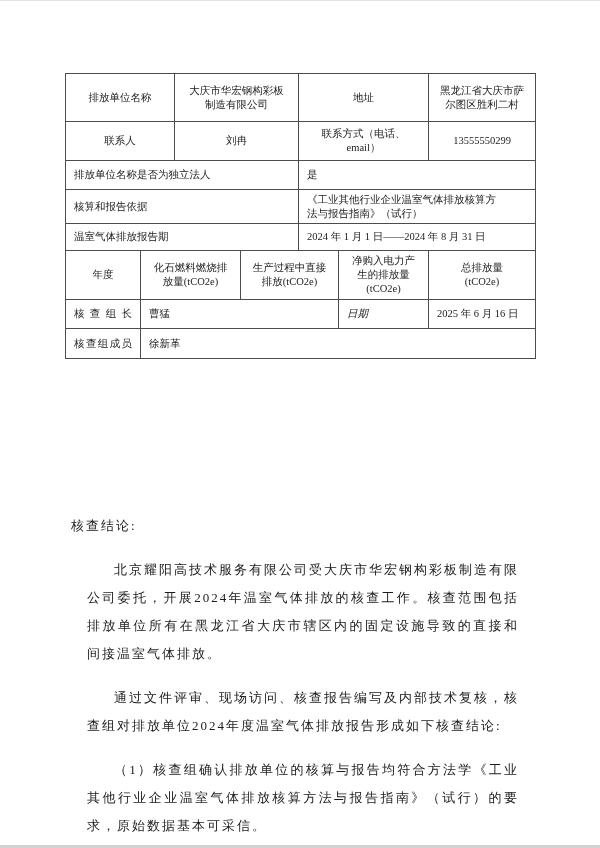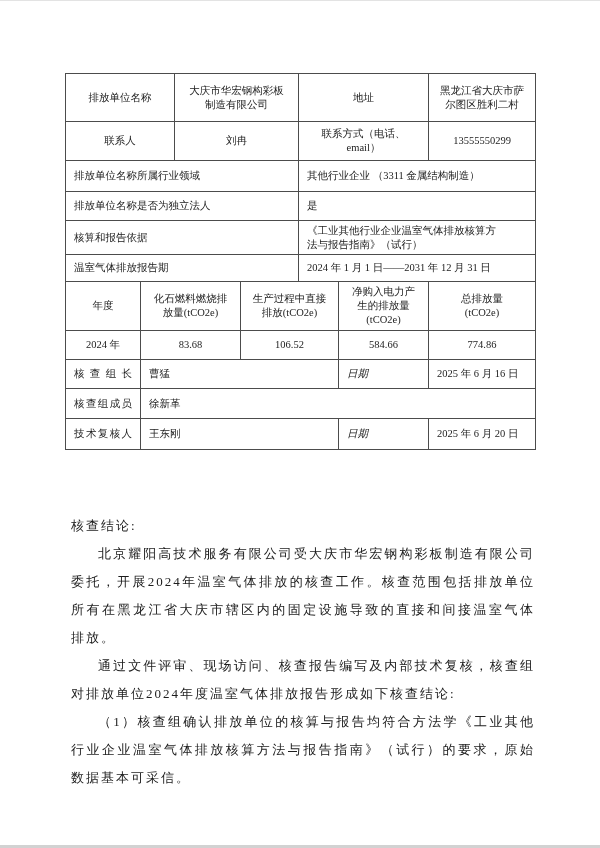--- a/index.html
+++ b/index.html
@@ -59,21 +59,21 @@
     border-right:1.6px solid #000; border-bottom:1.6px solid #000;
     transform:rotate(38deg);
   }
 
   .conclusion {
     position:absolute; left:71px; top:512px; width:464px;
     font-size:13px; line-height:28px; letter-spacing:2px;
     text-align:justify;
   }
   .conclusion .c-title { letter-spacing:2px; }
-  .conclusion p { margin:0; text-indent:27px;font-family:Liberation Serif, serif; }
+  .conclusion p { margin:16px; text-indent:27px;font-family:Liberation Serif, serif; }
 </style>
 </head>
 <body>
 
 <div class="page">
   <div class="scan-edge-top"></div>
 
   <table class="report">
     <colgroup>
       <col style="width:75px">
@@ -97,80 +97,63 @@
 
     <tr class="r2">
       <td class="c" colspan="2">联系人</td>
       <td class="c" colspan="2">刘冉</td>
       <td class="c ml" colspan="2">联系方式（电话、
 email）</td>
       <td class="c">13555550299</td>
     </tr>
 
 
-    <tr class="r4">
-      <td colspan="4">排放单位名称所属行业领域</td>
-      <td colspan="3">其他行业企业 （3311 金属结构制造）</td>
-    </tr>
 
     <tr class="r5">
       <td colspan="4">排放单位名称是否为独立法人</td>
       <td colspan="3">是</td>
     </tr>
 
     <tr class="r6">
       <td colspan="4">核算和报告依据</td>
       <td class="ml" colspan="3">《工业其他行业企业温室气体排放核算方
 法与报告指南》（试行）</td>
     </tr>
 
     <tr class="r7">
       <td colspan="4">温室气体排放报告期</td>
-      <td colspan="3">2024 年 1 月 1 日——2031 年 12 月 31 日</td>
+      <td colspan="3">2024 年 1 月 1 日——2024 年 8 月 31 日</td>
     </tr>
 
     <tr class="r8">
       <td class="hdr">年度</td>
       <td class="hdr" colspan="2">化石燃料燃烧排
 放量(tCO2e)</td>
       <td class="hdr" colspan="2">生产过程中直接
 排放(tCO2e)</td>
       <td class="hdr">净购入电力产
 生的排放量
 (tCO2e)</td>
       <td class="hdr">总排放量
 (tCO2e)</td>
     </tr>
 
-    <tr class="r9">
-      <td class="c">2024 年</td>
-      <td class="c" colspan="2">83.68</td>
-      <td class="c" colspan="2">106.52</td>
-      <td class="c">584.66</td>
-      <td class="c">774.86</td>
-    </tr>
 
     <tr class="r10">
       <td class="role">核查组长</td>
       <td colspan="4">曹猛</td>
       <td class="datelbl">日期</td>
       <td class="dateval">2025 年 6 月 16 日</td>
     </tr>
 
     <tr class="r11">
       <td class="role">核查组成员</td>
       <td colspan="6">徐新革</td>
     </tr>
 
-    <tr class="r12">
-      <td class="role">技术复核人</td>
-      <td colspan="4">王东刚</td>
-      <td class="datelbl">日期</td>
-      <td class="dateval">2025 年 6 月 20 日</td>
-    </tr>
 
   </tbody>
     </table>
 
   <div class="conclusion">
     <div class="c-title">核查结论:</div>
     <p>北京耀阳高技术服务有限公司受大庆市华宏钢构彩板制造有限公司委托，开展2024年温室气体排放的核查工作。核查范围包括排放单位所有在黑龙江省大庆市辖区内的固定设施导致的直接和间接温室气体排放。</p>
     <p>通过文件评审、现场访问、核查报告编写及内部技术复核，核查组对排放单位2024年度温室气体排放报告形成如下核查结论:</p>
     <p>（1）核查组确认排放单位的核算与报告均符合方法学《工业其他行业企业温室气体排放核算方法与报告指南》（试行）的要求，原始数据基本可采信。</p>
   </div>

